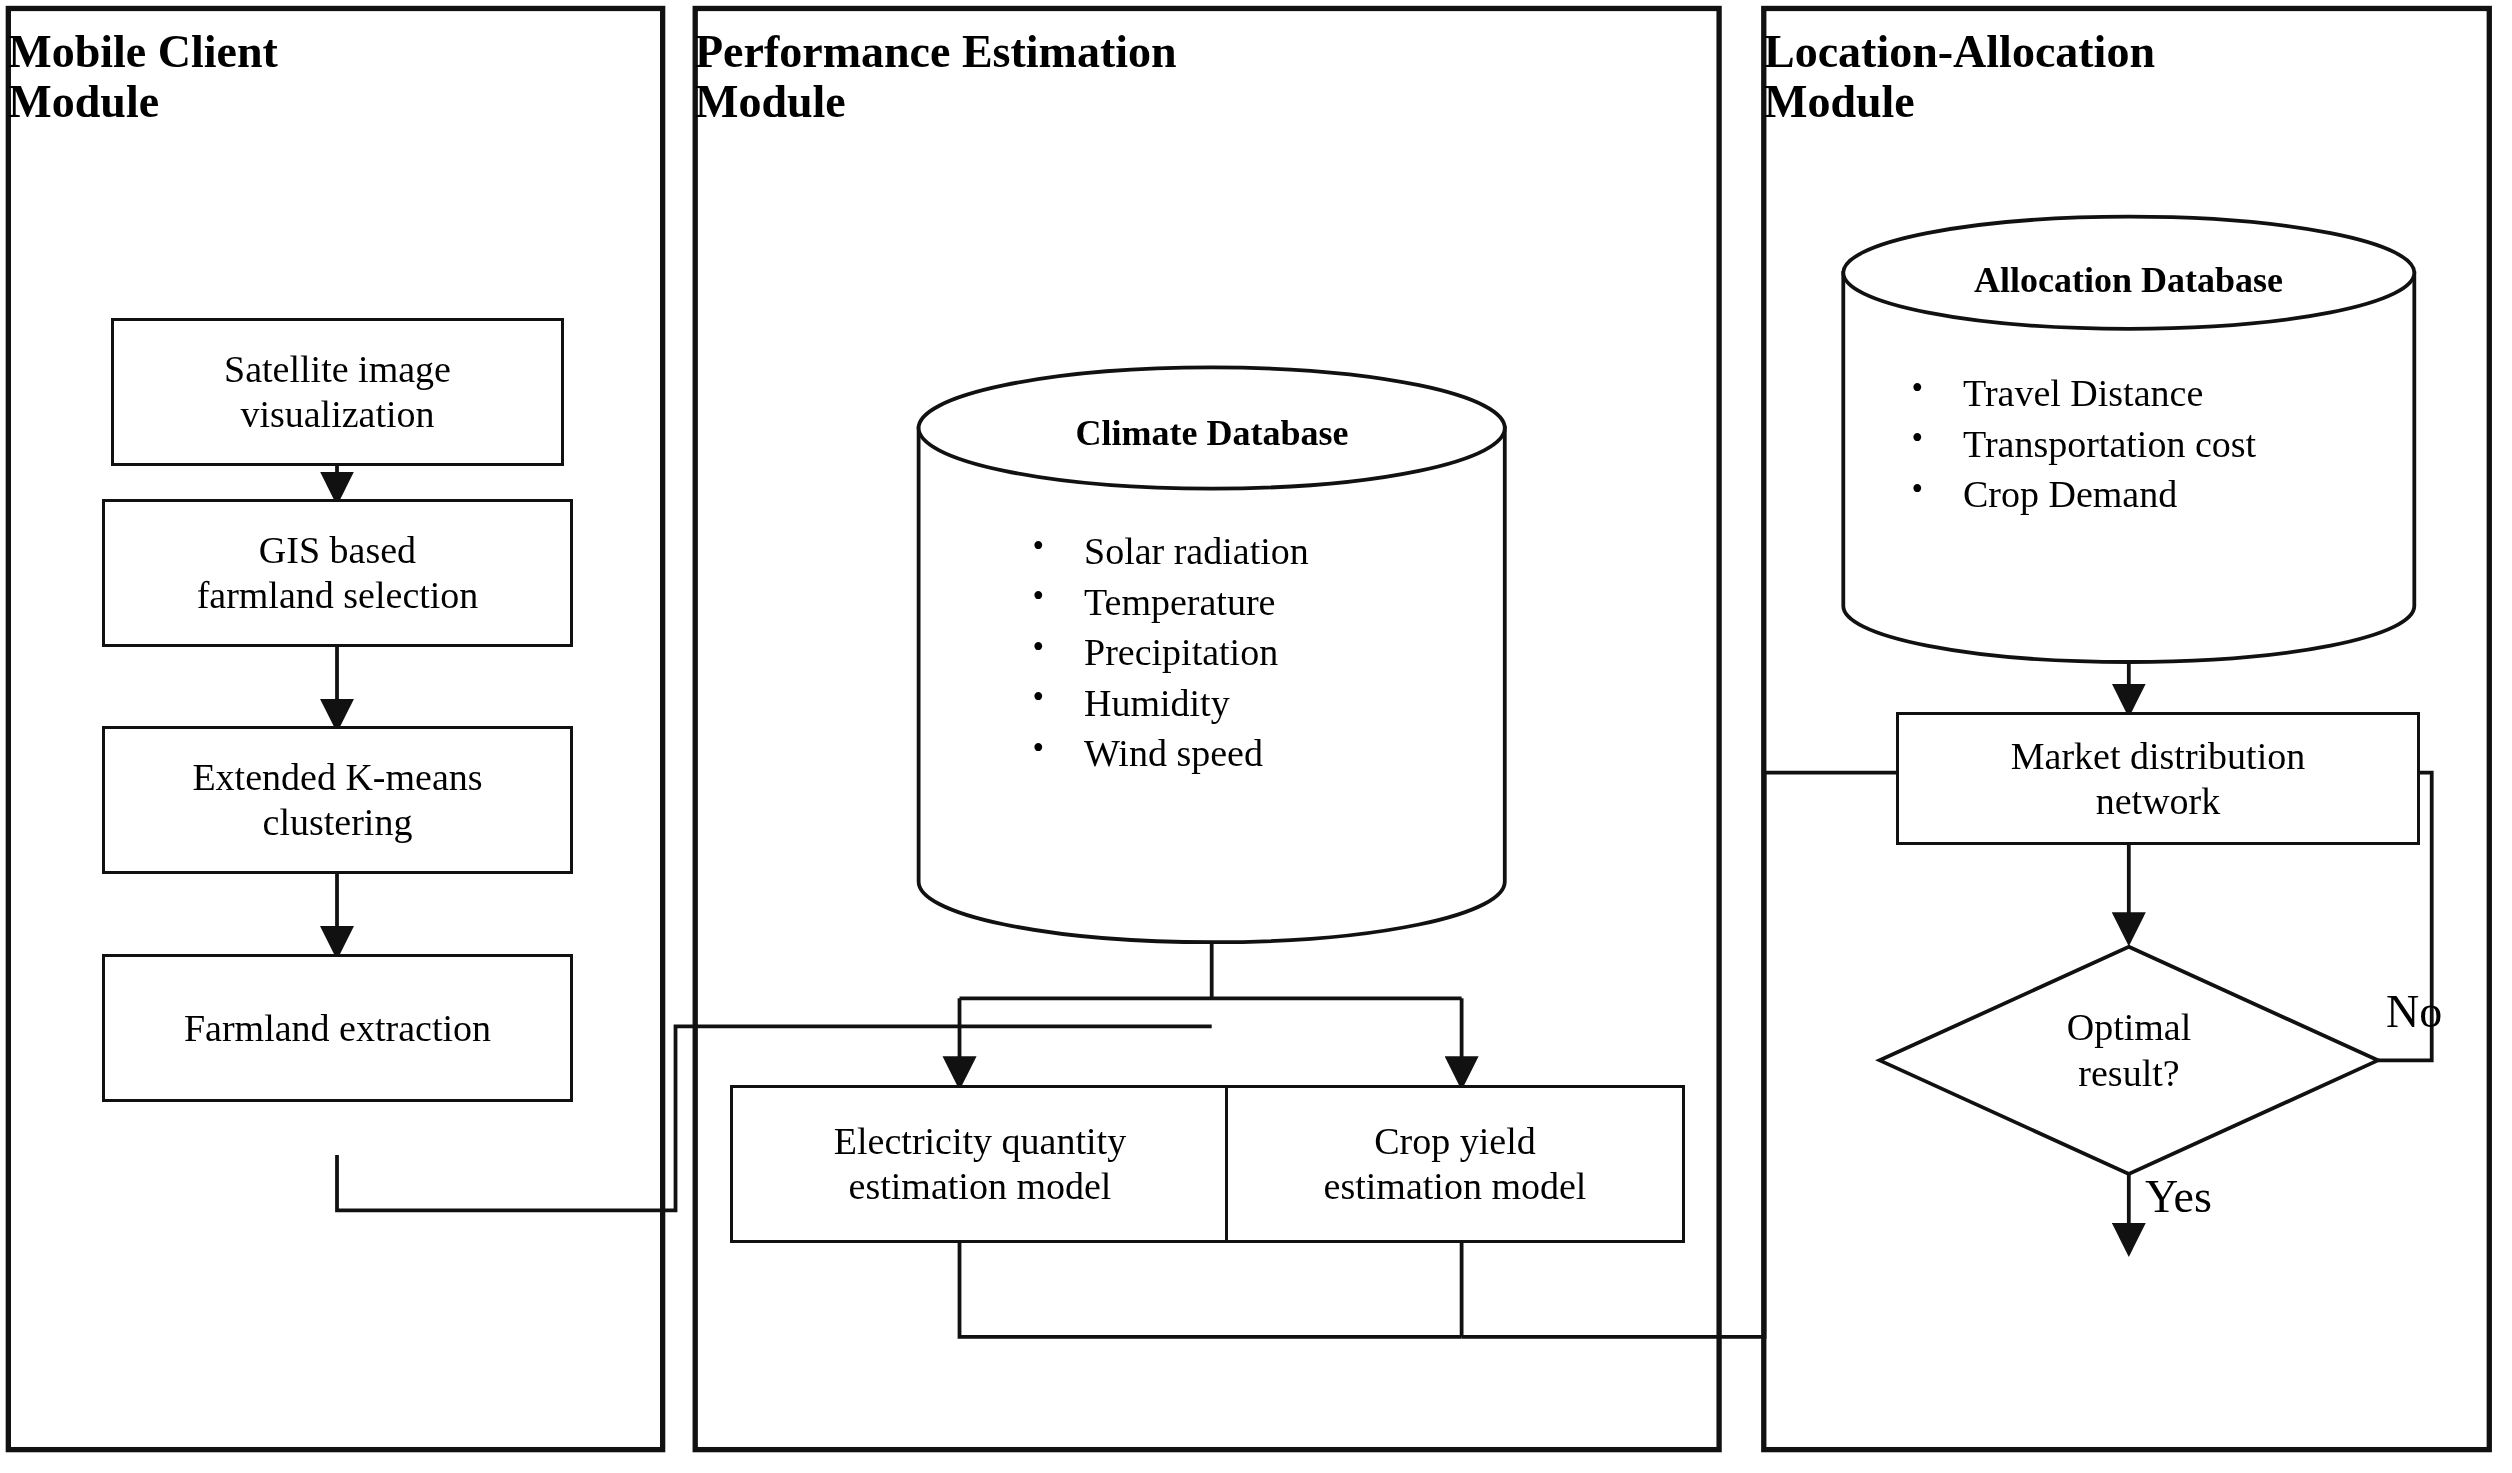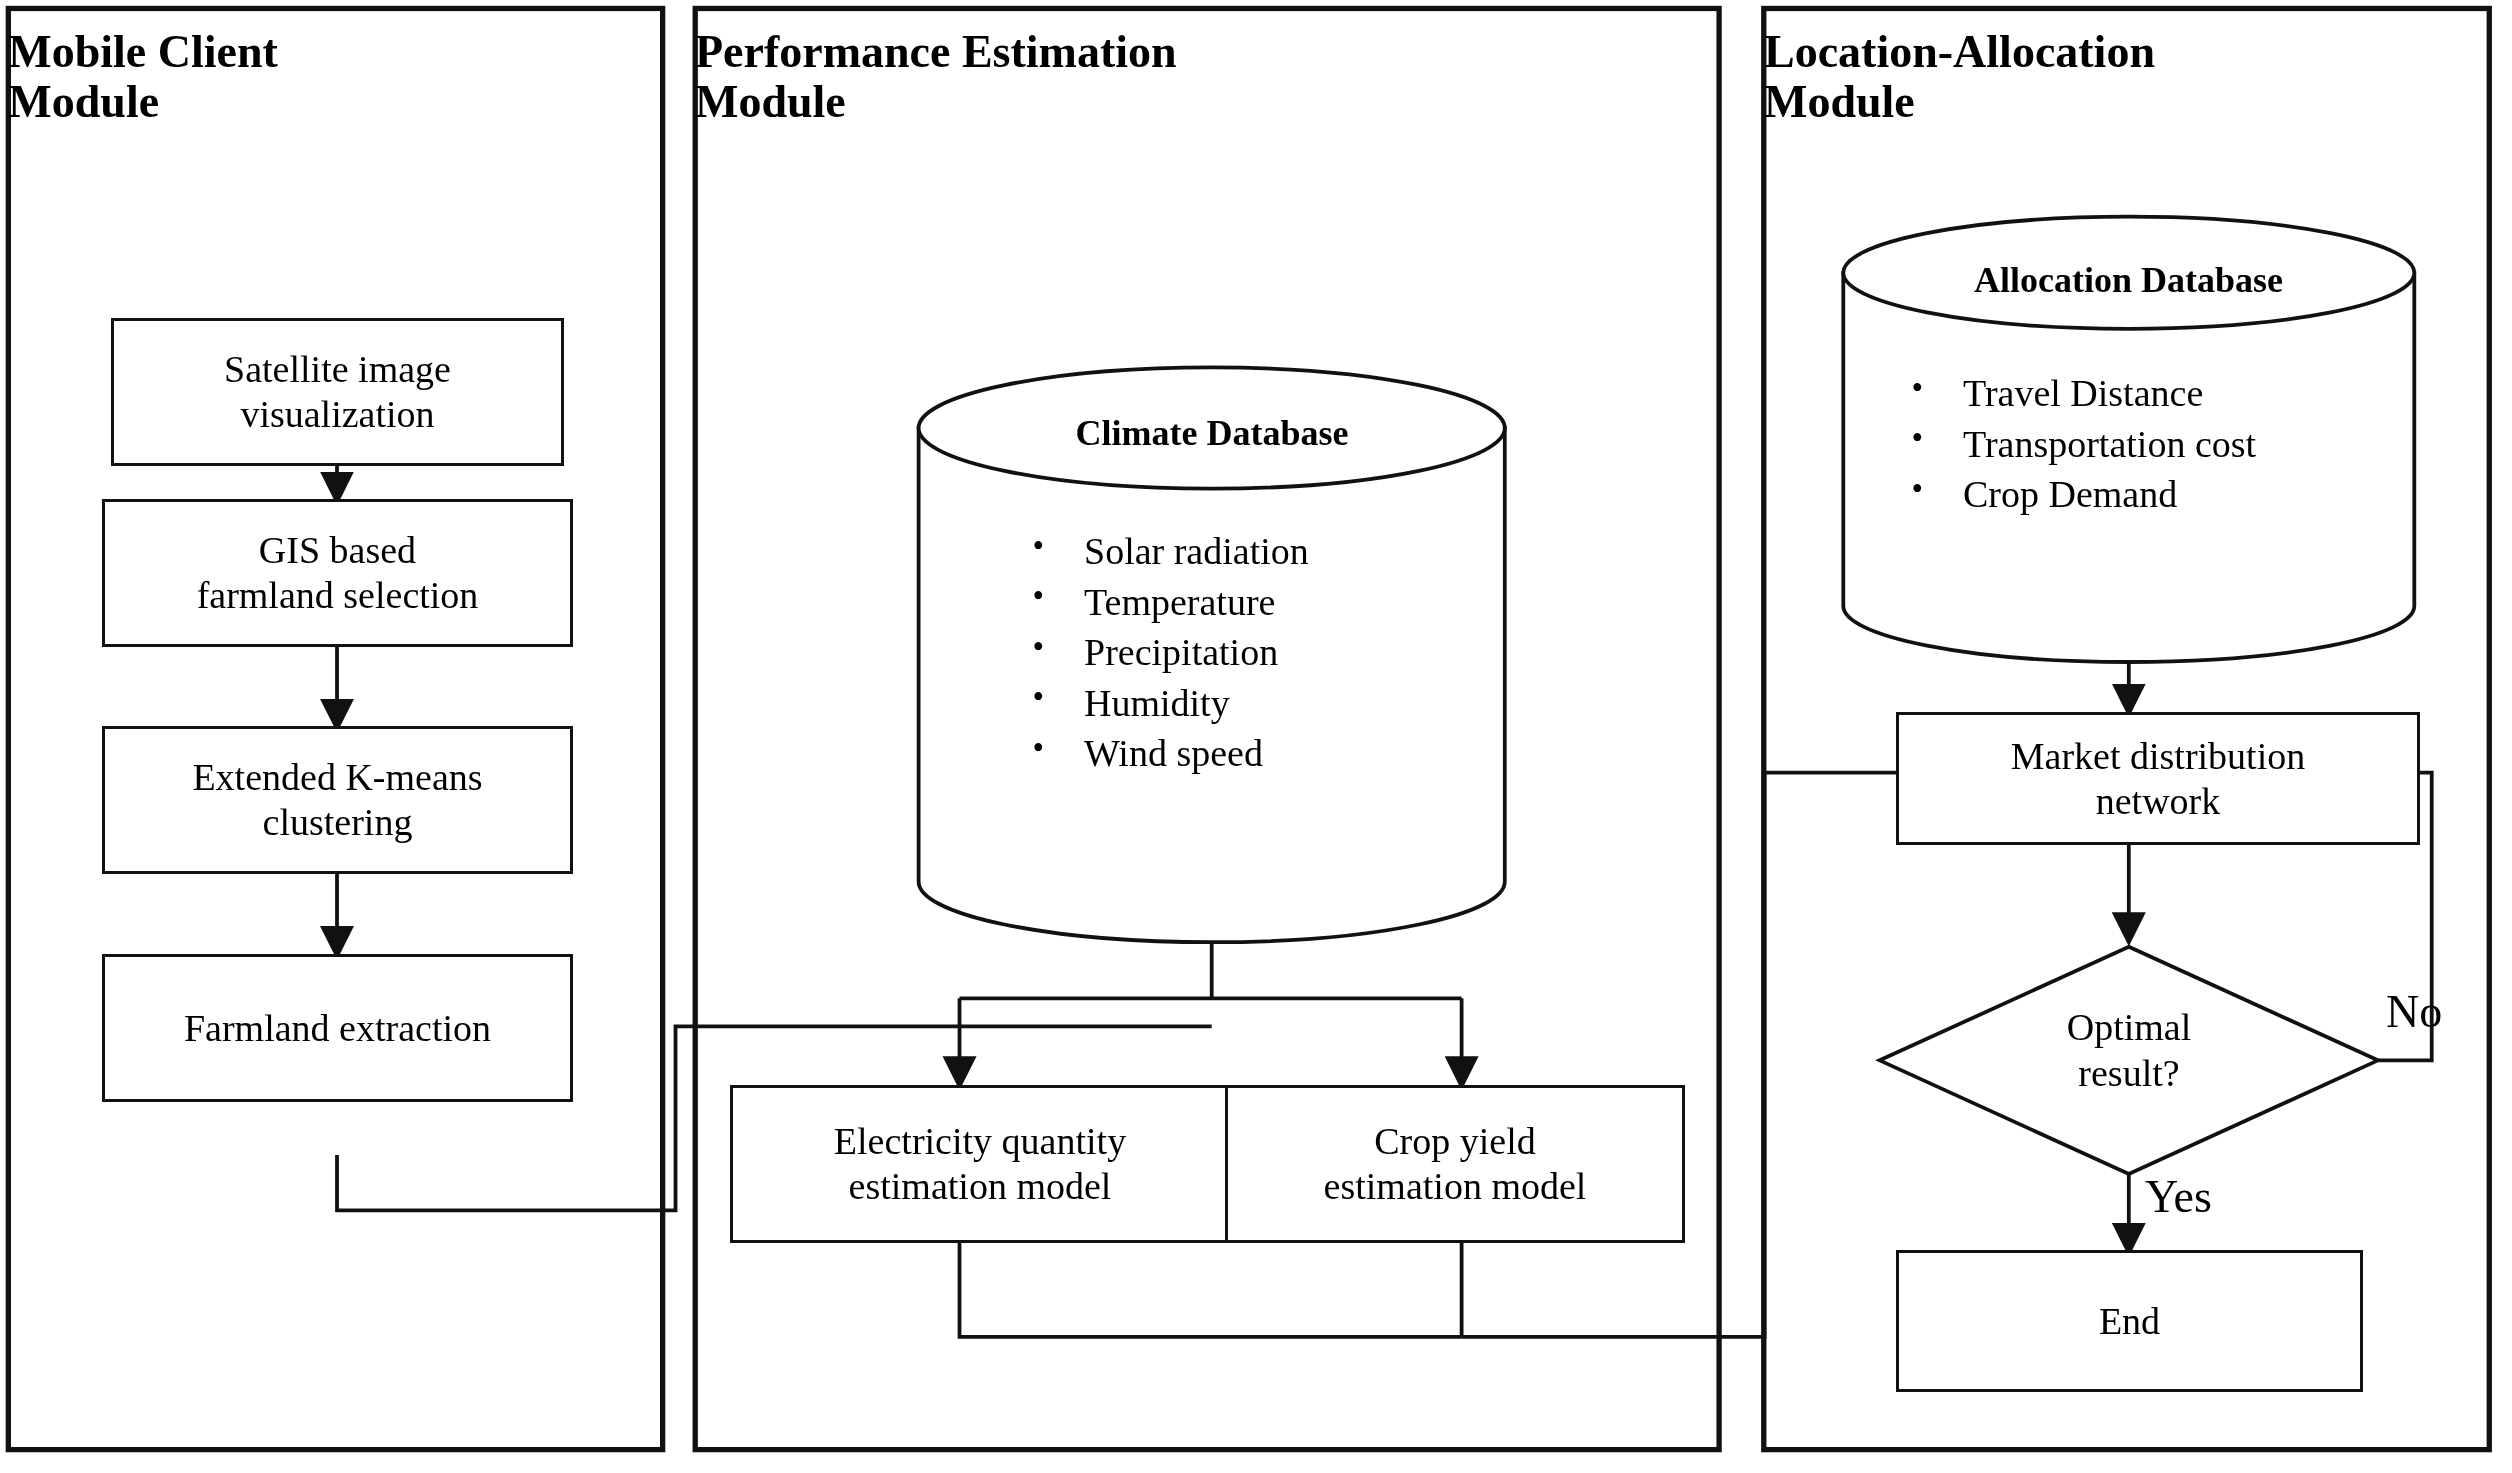--- a/index.html
+++ b/index.html
@@ -152,18 +152,15 @@
   </div>
 
   <div style="position:absolute;left:1880px;top:1005px;width:498px;">
     <div class="diamond-label" style="white-space:pre-line">Optimal
 result?</div>
   </div>
 
   <div class="edge-label" style="left:2386px;top:985px;">No</div>
   <div class="edge-label" style="left:2145px;top:1170px;">Yes</div>
 
-  <div class="nodebox" style="left:1896px;top:1250px;width:467px;height:142px;">
-    <span>End</span>
-  </div>
 
 </div>
 
 
 </body></html>

